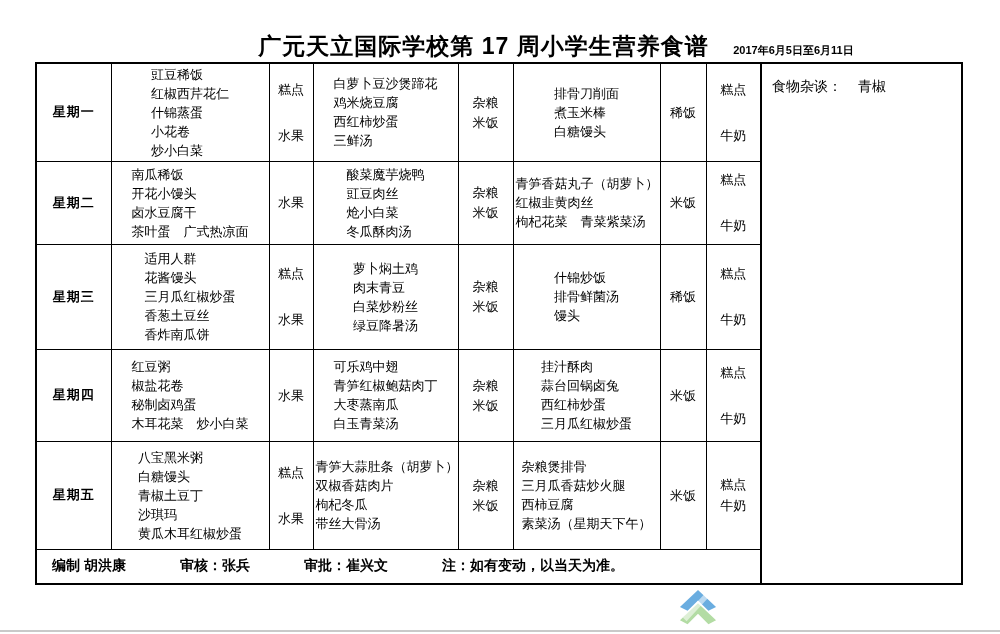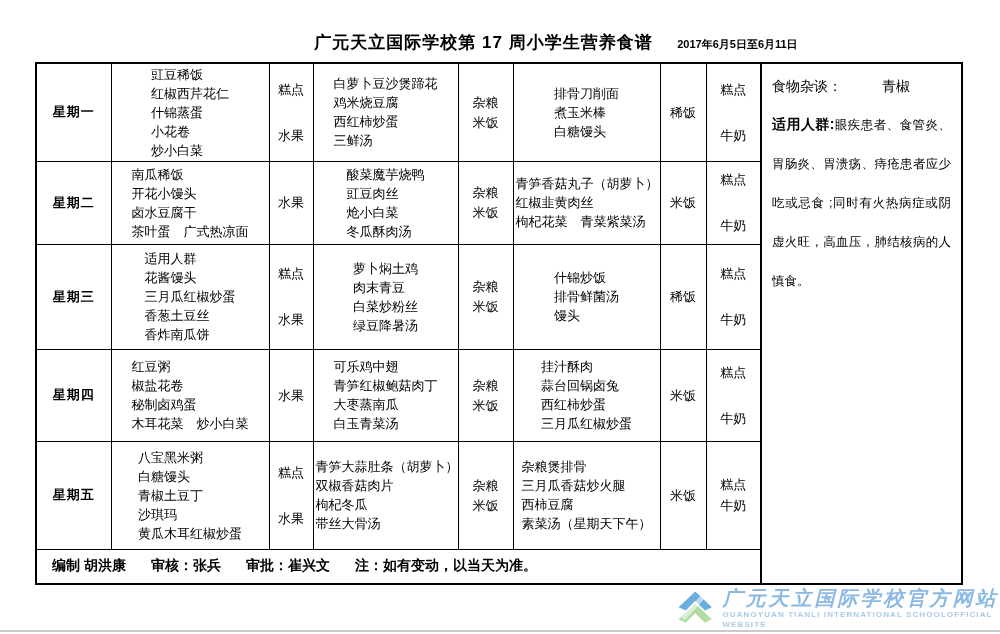--- a/index.html
+++ b/index.html
@@ -3,43 +3,43 @@
 <meta charset="utf-8">
 <style>
   html,body{margin:0;padding:0;}
   body{
     width:1000px;height:634px;background:#fff;position:relative;overflow:hidden;
     font-family:"Liberation Sans",sans-serif;color:#000;
     -webkit-font-smoothing:antialiased;
   }
   
   .title-row{width:1000px;text-align:center;padding-top:31px;height:31px;transform:translateX(56px);}
-  .title-main{font-weight:bold;font-size:17px;letter-spacing:1px;}
+  .title-main{font-weight:bold;font-size:23px;letter-spacing:1px;}
   .title-date{font-weight:bold;font-size:11px;margin-left:20px;}
 
   
   .sheet{display:flex;align-items:stretch;margin-left:35px;width:928px;}
 
   
   table.menu{border-collapse:collapse;table-layout:fixed;width:725px;border:2px solid #000;}
   table.menu td{border:1.5px solid #000;vertical-align:middle;padding:0 2px;overflow:hidden;}
   .c-day{text-align:center;font-weight:bold;font-size:13px;letter-spacing:1px;}
   .c-dish .wrap{width:fit-content;margin:0 auto;text-align:left;font-size:13px;line-height:19px;white-space:nowrap;}
   .c-label{text-align:center;font-size:13px;}
   .c-label .wrap{display:flex;flex-direction:column;align-items:center;line-height:19px;}
   .spread .wrap{gap:27px;}
   .spread.tight .wrap{gap:2px;}
   .stack .wrap{gap:1px;}
   
   .f-cell{height:33px;}
-  .footer-line{display:flex;align-items:center;gap:25px;padding-left:13px;font-weight:bold;font-size:14px;white-space:nowrap;}
+  .footer-line{display:flex;align-items:center;gap:54px;padding-left:13px;font-weight:bold;font-size:14px;white-space:nowrap;}
 
   
   .sidebar{width:203px;box-sizing:border-box;border:2px solid #000;border-left:none;padding:4px 10px 0 10px;}
-  .sb-heading{display:flex;gap:40px;font-size:14px;line-height:37px;}
+  .sb-heading{display:flex;gap:16px;font-size:14px;line-height:37px;}
   .sb-para{margin:0;font-size:12.5px;line-height:39px;text-align:justify;}
   .sb-label{font-weight:bold;font-size:14px;}
 
   
   .watermark{position:absolute;left:676px;top:586px;display:flex;align-items:flex-start;}
   .wm-logo{width:44px;height:38px;margin-top:3px;}
   .wm-text{margin-left:8px;}
   .wm-line1{font-size:20px;font-style:italic;font-weight:bold;letter-spacing:3px;color:#8cb9e4;line-height:24px;}
   .wm-line2{font-size:8px;font-weight:bold;letter-spacing:1.1px;color:#a9cbe8;line-height:10px;}
   .bottom-rule{position:absolute;left:0;top:630px;width:1000px;height:2px;background:#c9c9c9;}
@@ -347,29 +347,24 @@
         </td>
       </tr>
     </tfoot>
   </table>
 
   <div class="sidebar">
     <div class="sb-heading">
       <span>食物杂谈：</span>
       <span>青椒</span>
     </div>
-    <p class="sb-para"><span class="sb-label">适用人群:</span><span>眼疾患者、食管炎、胃肠炎、胃溃疡、痔疮患者应少吃或忌食 ;同时有火热病症或阴虚火旺，高血压，肺结核病的人慎食。</span></p>
   </div>
 
 </div>
 
 <div class="watermark">
   <svg class="wm-logo" viewBox="0 0 44 40">
     <polygon points="22,1 41,19 33,23 22,12 11,23 3,19" fill="#6aade0"></polygon>
     <polygon points="22,15 41,33 33,37 22,26 11,37 3,33" fill="#b3dca4"></polygon>
     <polygon points="6,30 30,4 34,8 10,34" fill="#ffffff" opacity="0.55"></polygon>
   </svg>
-  <div class="wm-text">
-    <div class="wm-line1">广元天立国际学校官方网站</div>
-    <div class="wm-line2">GUANGYUAN TIANLI INTERNATIONAL SCHOOLOFFICIAL WEBSITE</div>
-  </div>
 </div>
 <div class="bottom-rule"></div>
 
 </body></html>

